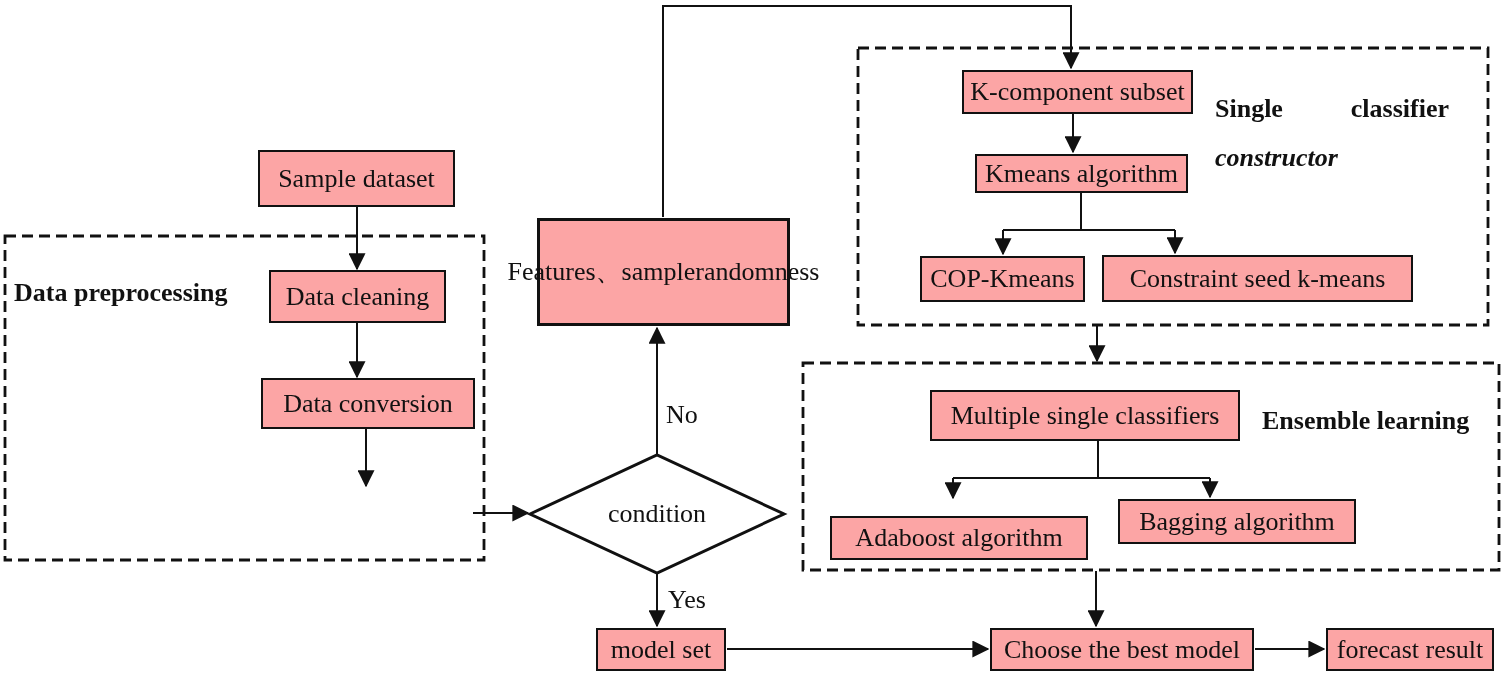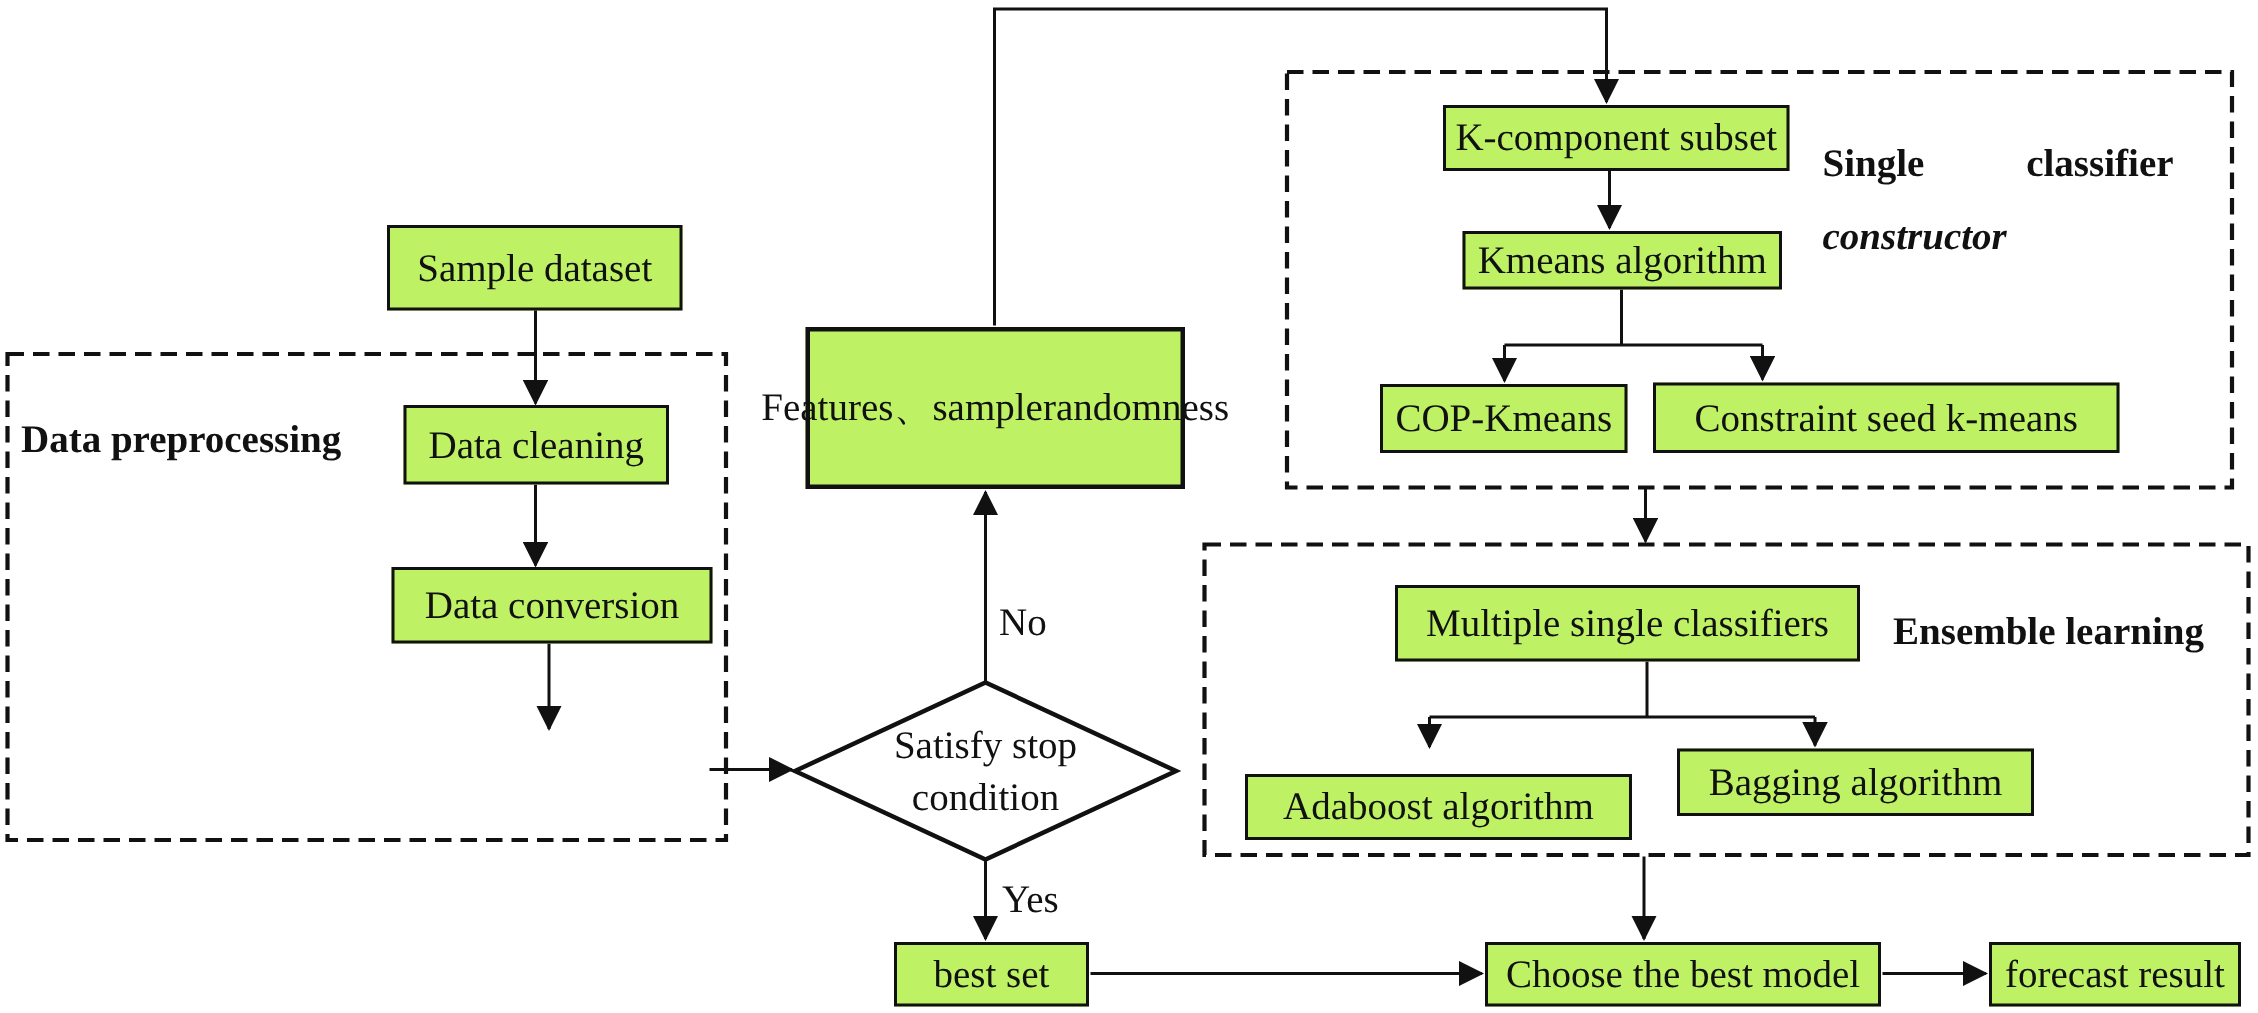--- a/index.html
+++ b/index.html
@@ -2,21 +2,21 @@
 <html><head>
 <meta charset="utf-8">
 <style>
   html,body{margin:0;padding:0;background:#fff;}
   #canvas{
     position:relative;width:1505px;height:675px;background:#fff;overflow:hidden;
     font-family:"Liberation Serif","DejaVu Serif",serif;color:#111;
   }
   #wires{position:absolute;left:0;top:0;width:1505px;height:675px;}
   .node{
-    position:absolute;background:#bef264;border:2.5px solid #111;
+    position:absolute;background:#fca5a5;border:2.5px solid #111;
     display:flex;align-items:center;justify-content:center;
     font-size:26px;line-height:1.15;white-space:nowrap;box-sizing:border-box;
     z-index:2;
   }
   .node.thick{border-width:3px;}
   .twolines{flex-direction:row;}
   .grouplabel{
     position:absolute;font-weight:bold;font-size:26px;white-space:nowrap;z-index:2;
   }
   .sc-label{width:234px;}
@@ -73,39 +73,38 @@
 
   <div class="node" style="left:261px;top:378px;width:214px;height:51px">Data conversion</div>
 
 
   <div class="node twolines thick" style="left:537px;top:218px;width:253px;height:108px">
     <div>Features、sample</div>
     <div>randomness</div>
   </div>
 
   <div class="diamond-text">
-    <div>Satisfy stop</div>
     <div>condition</div>
   </div>
 
   <div class="node" style="left:962px;top:70px;width:231px;height:44px">K-component subset</div>
 
   <div class="node" style="left:975px;top:154px;width:213px;height:39px">Kmeans algorithm</div>
 
   <div class="node" style="left:920px;top:256px;width:165px;height:46px">COP-Kmeans</div>
 
   <div class="node" style="left:1102px;top:255px;width:311px;height:47px">Constraint seed k-means</div>
 
   <div class="node" style="left:930px;top:390px;width:310px;height:51px">Multiple single classifiers</div>
 
   <div class="node" style="left:830px;top:516px;width:258px;height:44px">Adaboost algorithm</div>
 
   <div class="node" style="left:1118px;top:499px;width:238px;height:45px">Bagging algorithm</div>
 
-  <div class="node" style="left:596px;top:628px;width:130px;height:43px">best set</div>
+  <div class="node" style="left:596px;top:628px;width:130px;height:43px">model set</div>
 
   <div class="node" style="left:990px;top:628px;width:264px;height:43px">Choose the best model</div>
 
   <div class="node" style="left:1326px;top:628px;width:168px;height:43px">forecast result</div>
 
   <div class="grouplabel" style="left:14px;top:278px">Data preprocessing</div>
 
   <div class="grouplabel sc-label" style="left:1215px;top:94px">
     <div class="l1">
       <span>Single</span>

